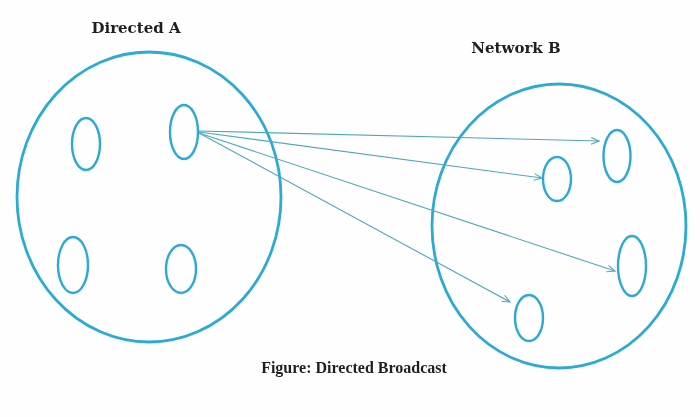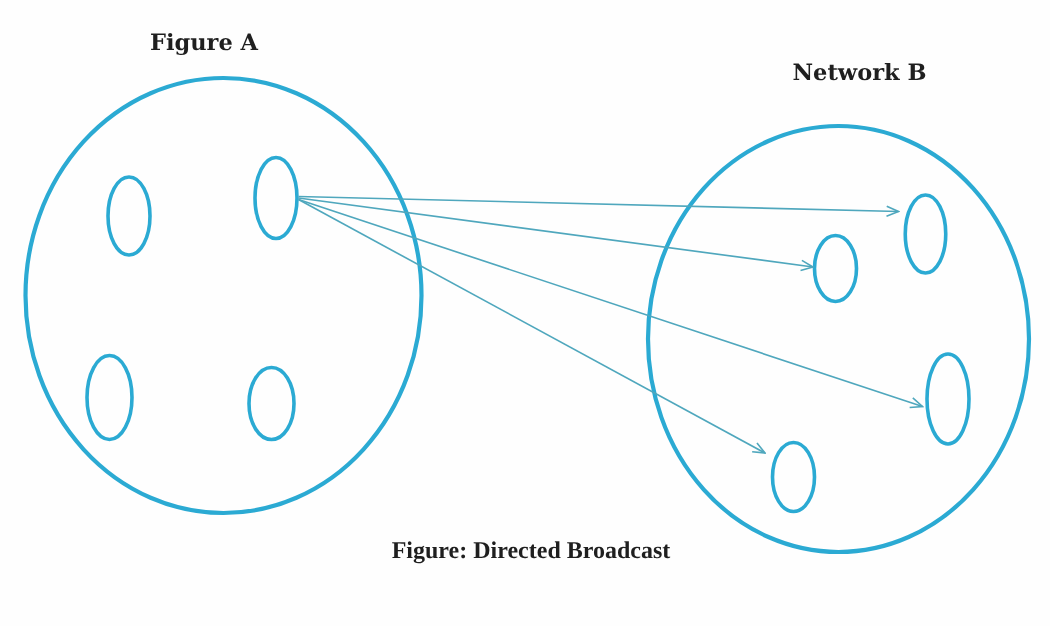--- a/index.html
+++ b/index.html
@@ -80,19 +80,19 @@
     <ellipse class="host" cx="557" cy="179" rx="14" ry="22"></ellipse>
     <ellipse class="host" cx="632" cy="266" rx="14" ry="30"></ellipse>
     <ellipse class="host" cx="529" cy="318" rx="14" ry="23"></ellipse>
 
     <line class="bcast-arrow" x1="199" y1="131" x2="599" y2="141" marker-end="url(#arrowV)"></line>
     <line class="bcast-arrow" x1="199" y1="132" x2="542" y2="178" marker-end="url(#arrowV)"></line>
     <line class="bcast-arrow" x1="199" y1="133" x2="615" y2="271" marker-end="url(#arrowV)"></line>
     <line class="bcast-arrow" x1="199" y1="133" x2="510" y2="302" marker-end="url(#arrowV)"></line>
   </svg>
 
-  <div class="lbl net-label" style="left:136px; top:19px;">Figure A</div>
+  <div class="lbl net-label" style="left:136px; top:19px;">Directed A</div>
 
-  <div class="lbl net-label" style="left:573px; top:39px;text-align:center;">Network B</div>
+  <div class="lbl net-label" style="left:516px; top:39px;text-align:center;">Network B</div>
 
   <div class="lbl caption" style="left:354px; top:359px;">Figure: Directed Broadcast</div>
 
 </div>
 
 </body></html>

